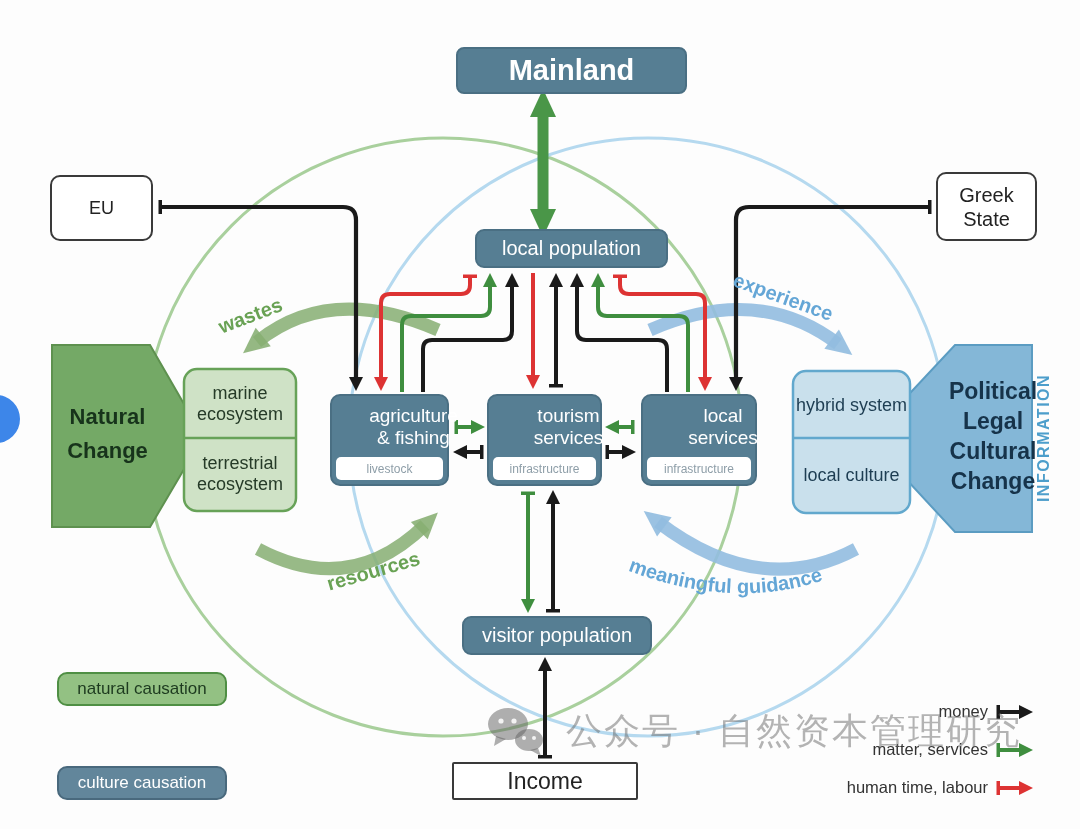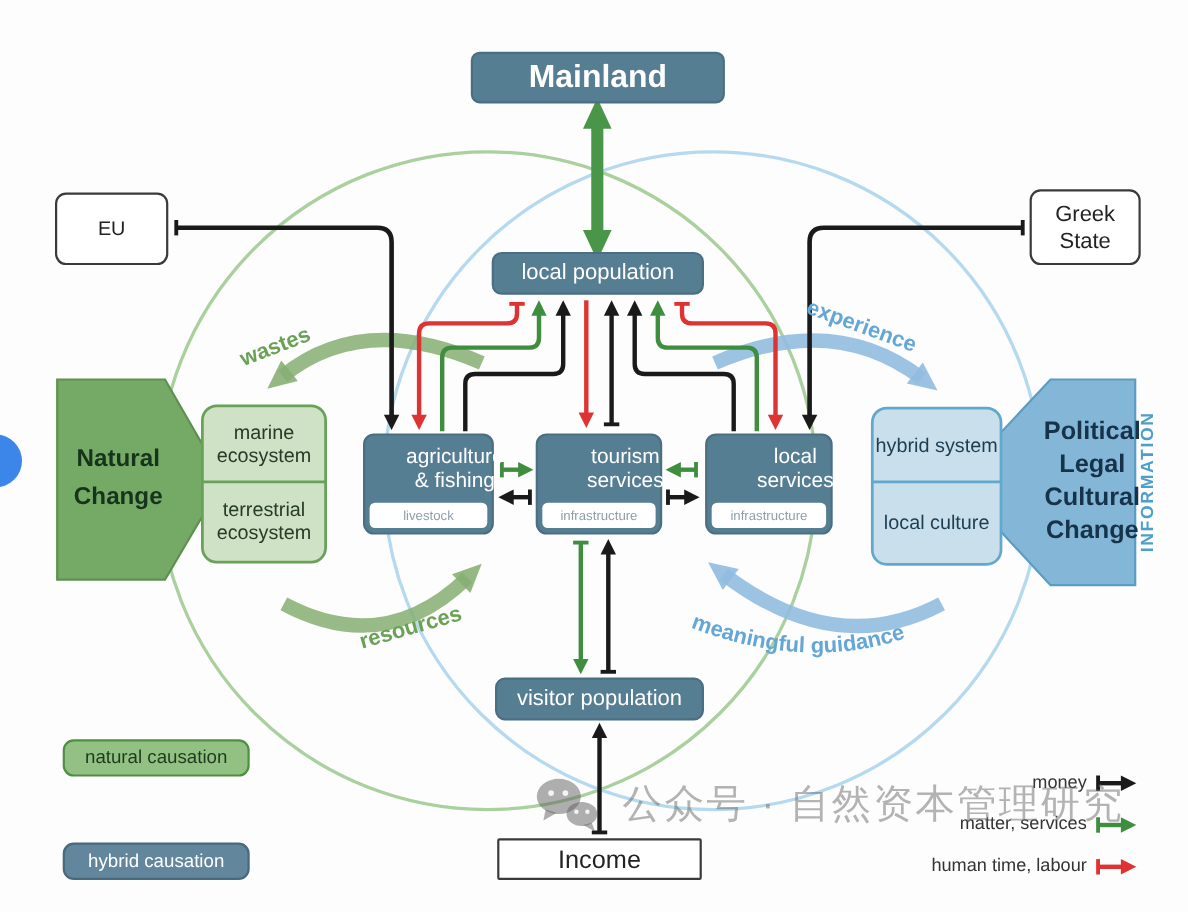--- a/index.html
+++ b/index.html
@@ -1,20 +1,20 @@
 <!DOCTYPE html>
 <html><head>
 <meta charset="utf-8">
 <style>
   html,body{margin:0;padding:0;background:#fff;}
   #stage{position:relative;width:1080px;height:829px;background:#fdfdfd;overflow:hidden;
          font-family:"Liberation Sans",sans-serif;}
   .abs{position:absolute;box-sizing:border-box;}
   .slate{background:#567e93;border:2px solid #4a6f83;color:#fff;border-radius:9px;
-         display:flex;align-items:center;justify-content:center;text-align:center;}
+         display:flex;align-items:center;justify-content:center;text-align:center;margin-left:28px;}
   .whitebox{background:#fff;border:2.2px solid #3a3a3a;border-radius:10px;color:#222;
          display:flex;align-items:center;justify-content:center;text-align:center;}
   .sector{background:#567e93;border:2px solid #4a6f83;border-radius:10px;color:#fff;}
   .sector .title{position:absolute;left:0;right:0;top:5px;height:52px;display:flex;
          align-items:center;justify-content:center;text-align:center;font-size:19px;line-height:1.18;margin-left:48px;}
   .sector .strip{position:absolute;left:4px;right:4px;bottom:4px;height:23px;background:#fff;
          border-radius:5px;color:#8e9ea8;font-size:12px;display:flex;align-items:center;justify-content:center;}
   .leg{border-radius:10px;display:flex;align-items:center;justify-content:center;
        font-size:17px;text-align:center;}
   .flowlabel{font-weight:bold;font-size:20px;}
@@ -161,37 +161,37 @@
 </div>
 <div class="abs sector" style="left:487px;top:394px;width:115px;height:92px">
   <div class="title">tourism services</div>
   <div class="strip">infrastructure</div>
 </div>
 <div class="abs sector" style="left:641px;top:394px;width:116px;height:92px">
   <div class="title">local services</div>
   <div class="strip">infrastructure</div>
 </div>
 
-<div class="abs slate" style="left:450px;top:616px;width:190px;height:39px;font-size:20px">
+<div class="abs slate" style="left:434px;top:616px;width:190px;height:39px;font-size:20px">
       <span>visitor population</span>
     </div>
 
 <div class="abs whitebox" style="left:452px;top:762px;width:186px;height:38px;font-size:23px;border-radius:2px">
       <span>Income</span>
     </div>
 
 <div class="abs flowlabel" style="left:215px;top:293px;width:130px;color:#69a254;transform:rotate(-21deg)">wastes</div>
 <div class="abs flowlabel" style="left:730px;top:290px;width:130px;color:#64a6d6;transform:rotate(20deg)">experience</div>
 <div class="abs flowlabel" style="left:325px;top:555px;width:130px;color:#69a254;transform:rotate(-16deg)">resources</div>
 
 <div class="abs leg" style="left:57px;top:672px;width:170px;height:34px;background:#93c183;border:2.5px solid #4f8f44;color:#1d3a1f">
       <span>natural causation</span>
     </div>
 <div class="abs leg" style="left:57px;top:766px;width:170px;height:34px;background:#62869b;border:2.5px solid #49697d;color:#fff">
-      <span>hybrid causation</span>
+      <span>culture causation</span>
     </div>
 
 <div class="abs legflowlab" style="left:848px;top:702px;width:140px">money</div>
 <div class="abs legflowlab" style="left:848px;top:740px;width:140px">matter, services</div>
 <div class="abs legflowlab" style="left:828px;top:778px;width:160px">human time, labour</div>
 
 <div class="abs" style="left:484px;top:704px;display:flex;align-items:center;gap:20px;z-index:5">
   <svg width="62" height="54" viewBox="0 0 62 54">
     <ellipse cx="24" cy="20" rx="20" ry="16" fill="rgba(95,95,95,0.5)"></ellipse>
     <polygon points="12,32 10,42 22,35" fill="rgba(95,95,95,0.5)"></polygon>

